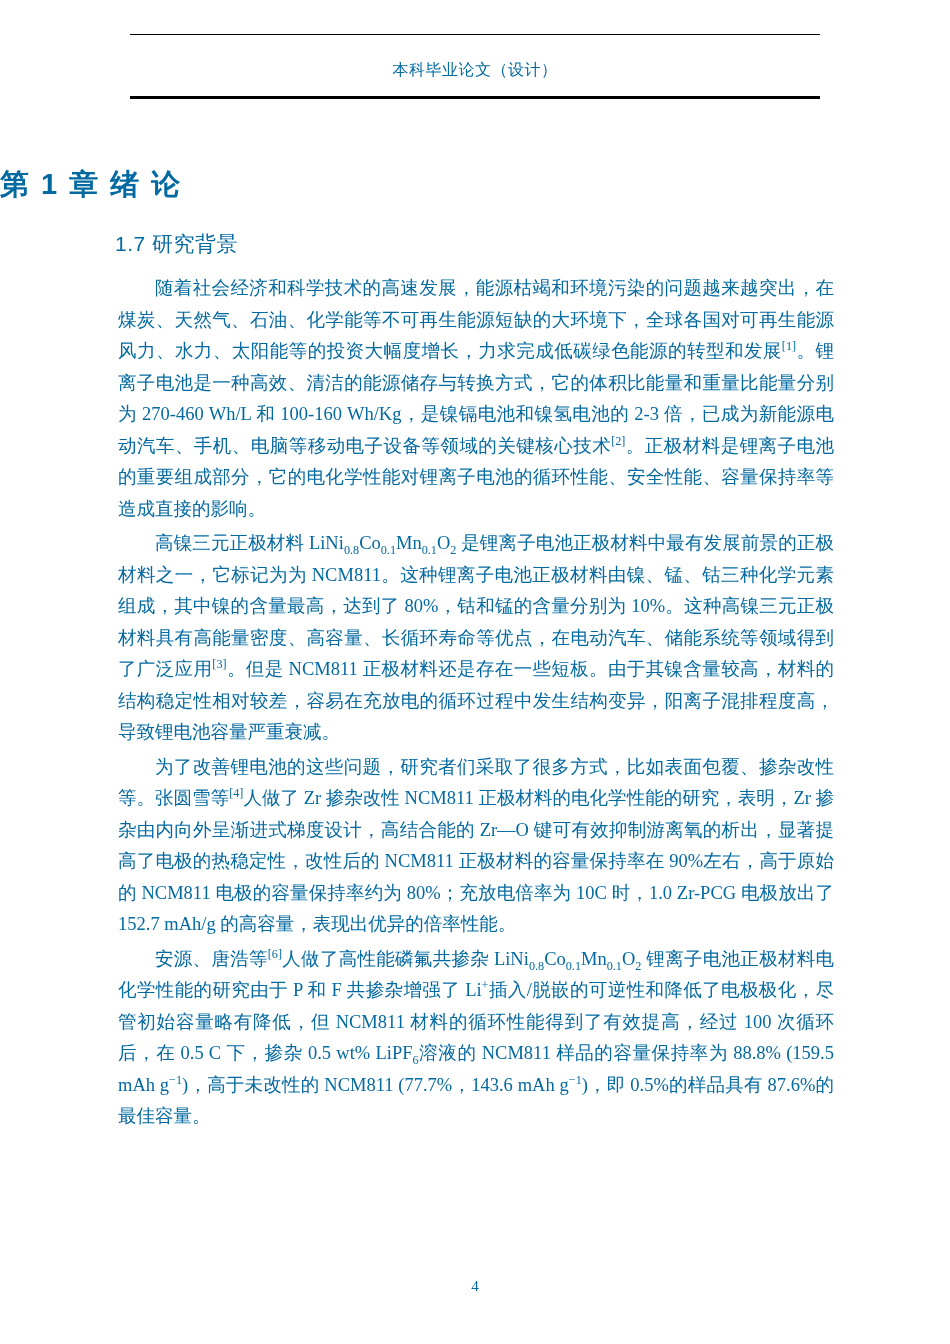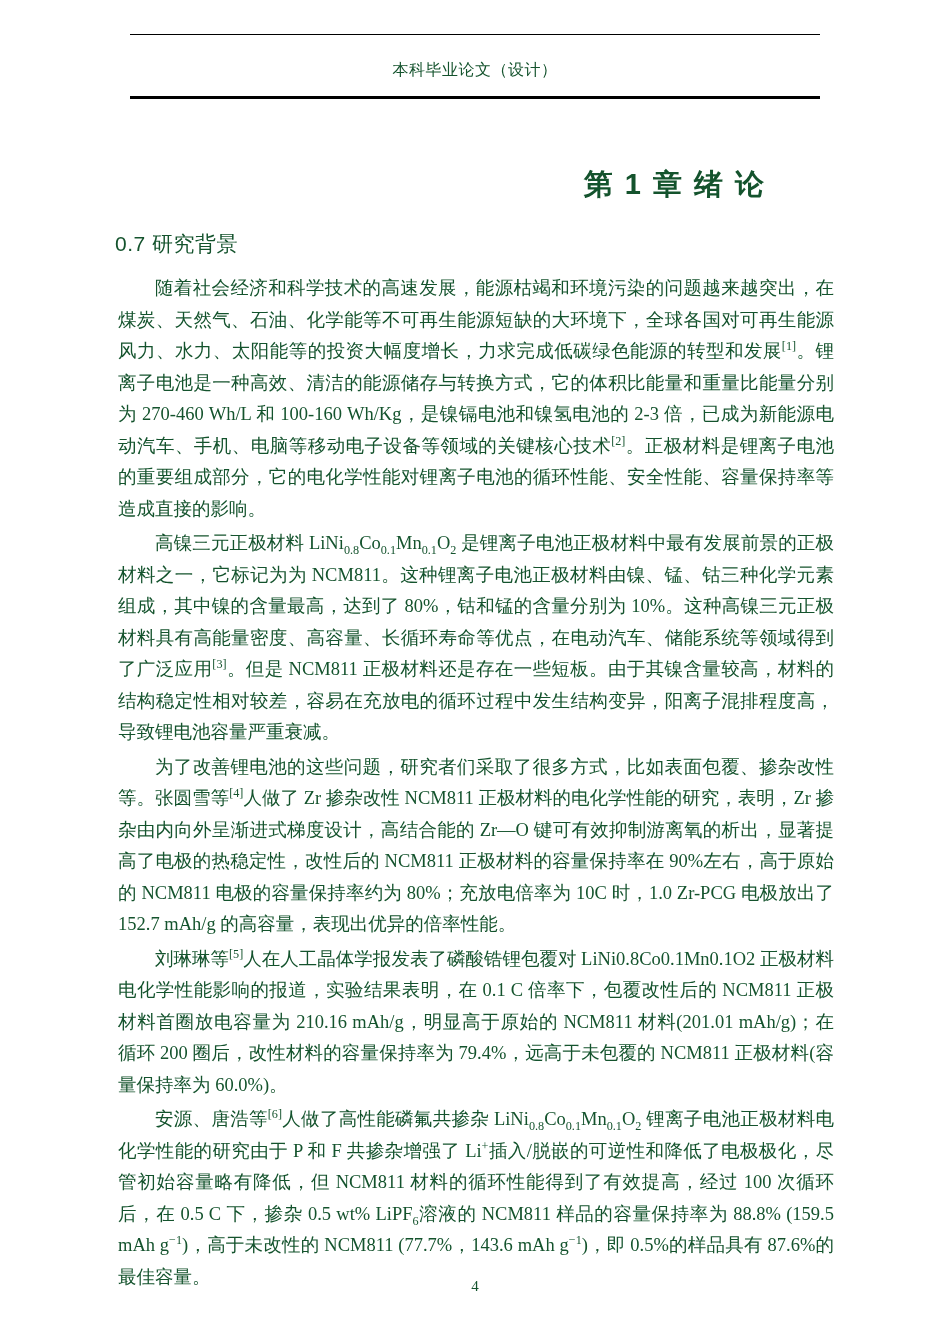--- a/index.html
+++ b/index.html
@@ -6,21 +6,21 @@
     margin: 0;
     padding: 0;
     background: #ffffff;
   }
   .page {
     position: relative;
     width: 950px;
     height: 1344px;
     background: #ffffff;
     font-family: "Liberation Serif", serif;
-    color: #14532d;
+    color: #0369a1;
     box-sizing: border-box;
     overflow: hidden;
     text-decoration: underline;
   }
   .header-rule-top {
     position: absolute;
     left: 130px;
     top: 34px;
     width: 690px;
     height: 1px;
@@ -42,21 +42,21 @@
     top: 96px;
     width: 690px;
     height: 3px;
     background: #000000;
   }
   .chapter-title {
     position: absolute;
     left: 0;
     top: 165px;
     width: 766px;
-    text-align: right;
+    text-align: left;
     font-family: "Liberation Sans", sans-serif;
     font-weight: bold;
     font-size: 29px;
     letter-spacing: 2px;
   }
   .section-title {
     position: absolute;
     left: 115px;
     top: 230px;
     font-family: "Liberation Sans", sans-serif;
@@ -104,35 +104,32 @@
 <div class="page">
 
   <div class="header-rule-top"></div>
 
   <div class="header-text">本科毕业论文（设计）</div>
 
   <div class="header-rule-bottom"></div>
 
   <div class="chapter-title">第 1 章  绪  论</div>
 
-  <div class="section-title">0.7 研究背景</div>
+  <div class="section-title">1.7 研究背景</div>
 
   <div class="body-block">
     <p class="para">
       随着社会经济和科学技术的高速发展，能源枯竭和环境污染的问题越来越突出，在煤炭、天然气、石油、化学能等不可再生能源短缺的大环境下，全球各国对可再生能源风力、水力、太阳能等的投资大幅度增长，力求完成低碳绿色能源的转型和发展<sup>[1]</sup>。锂离子电池是一种高效、清洁的能源储存与转换方式，它的体积比能量和重量比能量分别为 270-460 Wh/L 和 100-160 Wh/Kg，是镍镉电池和镍氢电池的 2-3 倍，已成为新能源电动汽车、手机、电脑等移动电子设备等领域的关键核心技术<sup>[2]</sup>。正极材料是锂离子电池的重要组成部分，它的电化学性能对锂离子电池的循环性能、安全性能、容量保持率等造成直接的影响。
     </p>
     <p class="para">
       高镍三元正极材料 LiNi<sub>0.8</sub>Co<sub>0.1</sub>Mn<sub>0.1</sub>O<sub>2</sub> 是锂离子电池正极材料中最有发展前景的正极材料之一，它标记为为 NCM811。这种锂离子电池正极材料由镍、锰、钴三种化学元素组成，其中镍的含量最高，达到了 80%，钴和锰的含量分别为 10%。这种高镍三元正极材料具有高能量密度、高容量、长循环寿命等优点，在电动汽车、储能系统等领域得到了广泛应用<sup>[3]</sup>。但是 NCM811 正极材料还是存在一些短板。由于其镍含量较高，材料的结构稳定性相对较差，容易在充放电的循环过程中发生结构变异，阳离子混排程度高，导致锂电池容量严重衰减。
     </p>
     <p class="para">
       为了改善锂电池的这些问题，研究者们采取了很多方式，比如表面包覆、掺杂改性等。张圆雪等<sup>[4]</sup>人做了 Zr 掺杂改性 NCM811 正极材料的电化学性能的研究，表明，Zr 掺杂由内向外呈渐进式梯度设计，高结合能的 Zr—O 键可有效抑制游离氧的析出，显著提高了电极的热稳定性，改性后的 NCM811 正极材料的容量保持率在 90%左右，高于原始的 NCM811 电极的容量保持率约为 80%；充放电倍率为 10C 时，1.0 Zr-PCG 电极放出了 152.7 mAh/g 的高容量，表现出优异的倍率性能。
     </p>
     <p class="para">
-      刘琳琳等<sup>[5]</sup>人在人工晶体学报发表了磷酸锆锂包覆对 LiNi0.8Co0.1Mn0.1O2 正极材料电化学性能影响的报道，实验结果表明，在 0.1 C 倍率下，包覆改性后的 NCM811 正极材料首圈放电容量为 210.16 mAh/g，明显高于原始的 NCM811 材料(201.01 mAh/g)；在循环 200 圈后，改性材料的容量保持率为 79.4%，远高于未包覆的 NCM811 正极材料(容量保持率为 60.0%)。
-    </p>
-    <p class="para">
       安源、唐浩等<sup>[6]</sup>人做了高性能磷氟共掺杂 LiNi<sub>0.8</sub>Co<sub>0.1</sub>Mn<sub>0.1</sub>O<sub>2</sub> 锂离子电池正极材料电化学性能的研究由于 P 和 F 共掺杂增强了 Li<sup>+</sup>插入/脱嵌的可逆性和降低了电极极化，尽管初始容量略有降低，但 NCM811 材料的循环性能得到了有效提高，经过 100 次循环后，在 0.5 C 下，掺杂 0.5 wt% LiPF<sub>6</sub>溶液的 NCM811 样品的容量保持率为 88.8% (159.5 mAh g<sup>−1</sup>)，高于未改性的 NCM811 (77.7%，143.6 mAh g<sup>−1</sup>)，即 0.5%的样品具有 87.6%的最佳容量。
     </p>
   </div>
 
   <div class="footer-page">4</div>
 
 </div>
 
 </body></html>

